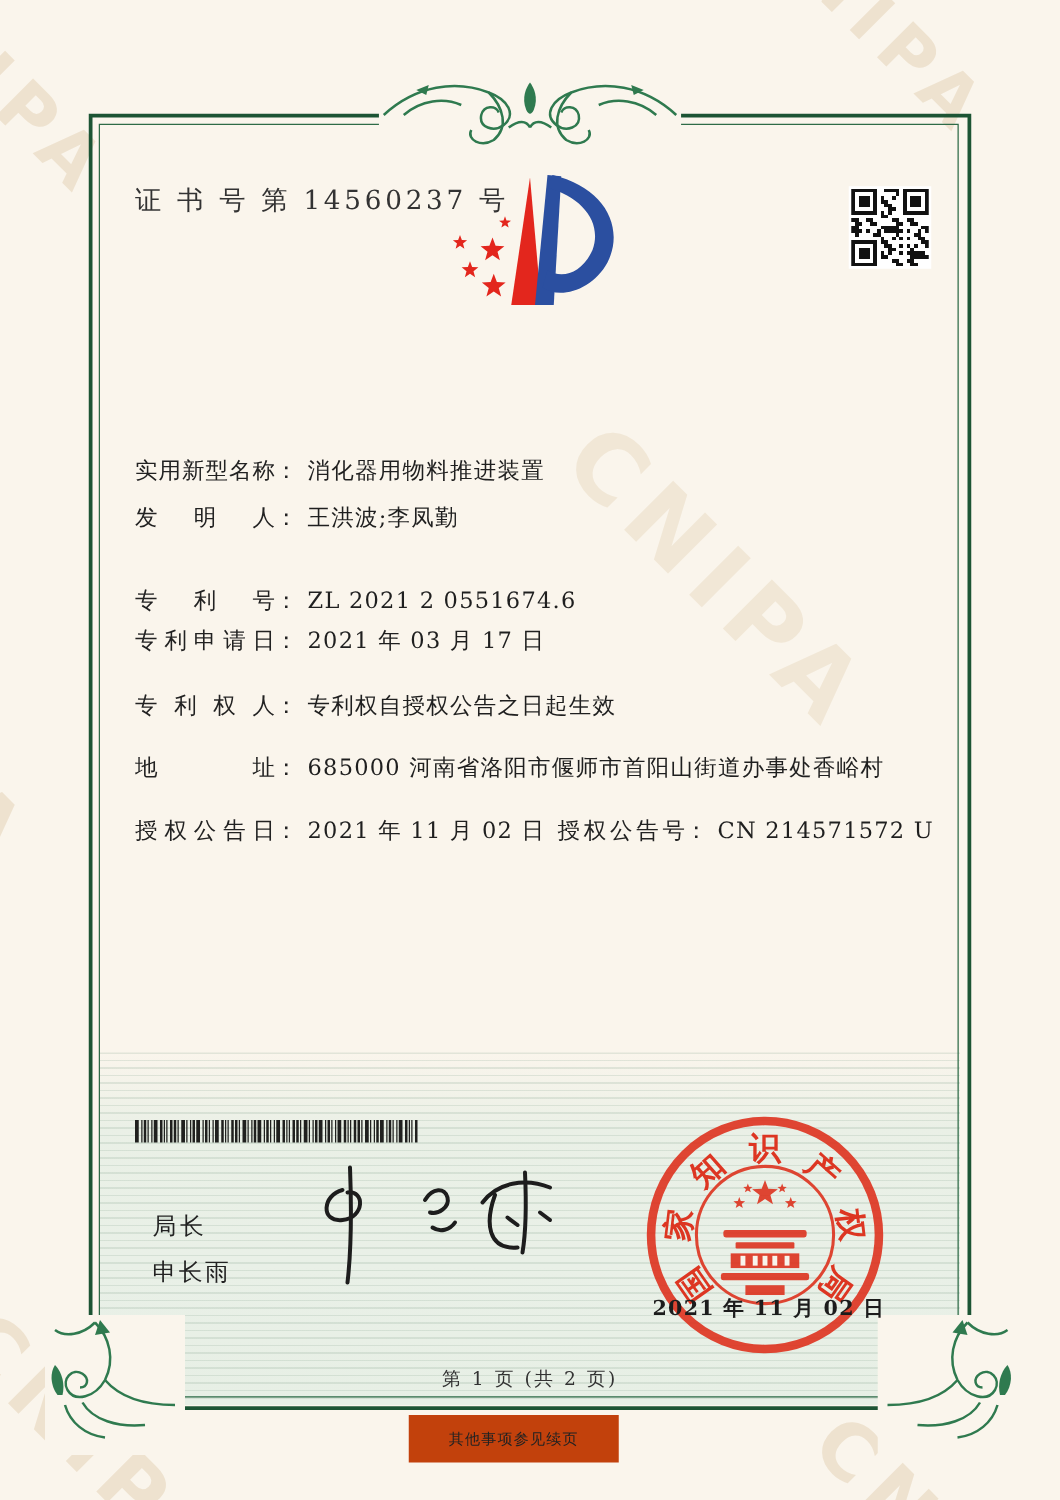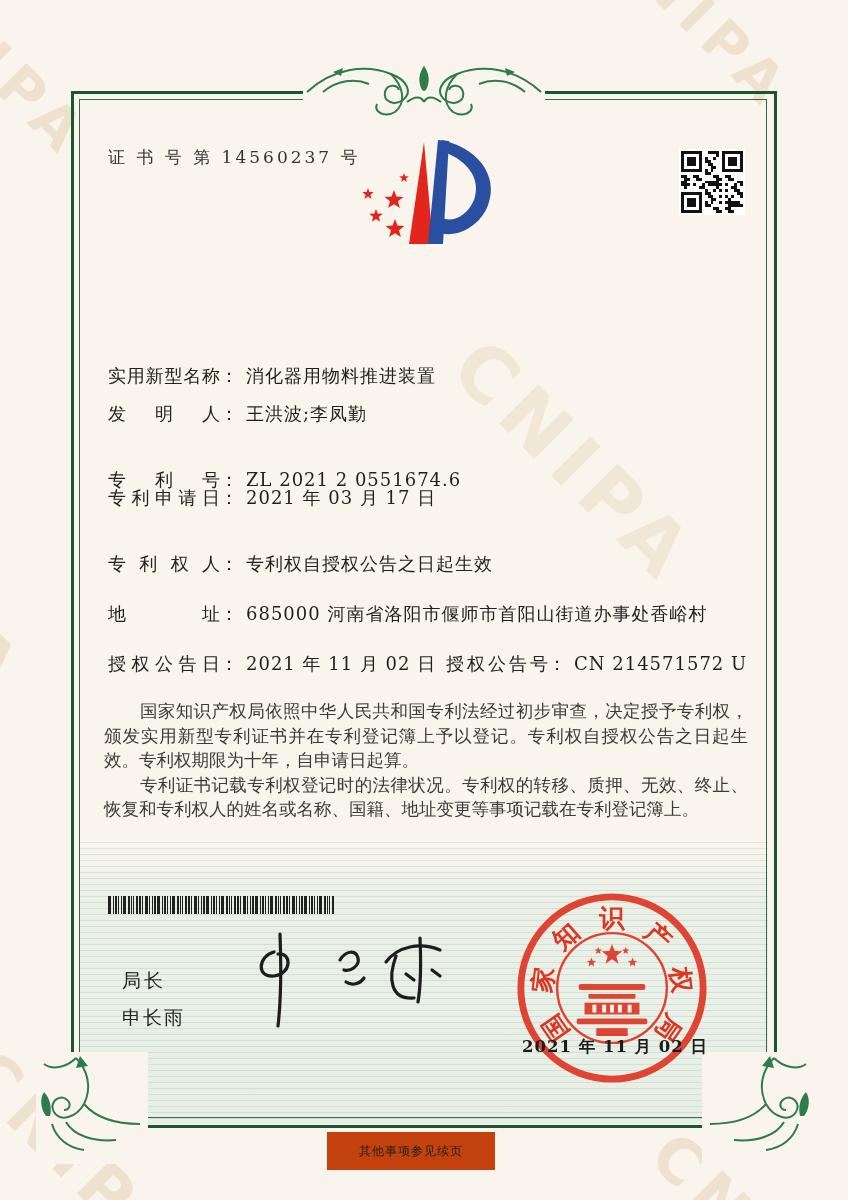--- a/index.html
+++ b/index.html
@@ -51,21 +51,21 @@
     position:absolute;left:79px;top:99px;width:686px;height:1017px;
     border:1px solid #2e6b47;z-index:2;
   }
   .ornament{position:absolute;z-index:3;}
   .orn-top{left:303px;top:58px;}
   .orn-bl{left:36px;top:1052px;}
   .orn-br{left:702px;top:1052px;transform:scaleX(-1);}
   
   .cert-no{
     position:absolute;left:108px;top:146px;z-index:4;
-    font-size:17px;letter-spacing:3px;color:#333;
+    font-size:21px;letter-spacing:3px;color:#333;
   }
   .logo{position:absolute;left:352px;top:132px;z-index:4;}
   .qr{position:absolute;left:679px;top:149px;z-index:4;background:#fff;padding:2px;}
   .title{
     position:absolute;left:0;width:848px;top:256px;z-index:4;
     text-align:center;font-size:40px;font-weight:bold;color:#151515;
     letter-spacing:9px;
   }
   
   .fields{position:absolute;left:108px;top:352px;width:640px;z-index:4;font-size:18px;}
@@ -313,41 +313,37 @@
   <div class="fields">
     <div class="frow" style="top:12px">
       <span class="flabel">实用新型名称</span><span class="colon">：</span><span class="fvalue">消化器用物料推进装置</span>
     </div>
     <div class="frow" style="top:50px">
       <span class="flabel">发明人</span><span class="colon">：</span><span class="fvalue">王洪波;李凤勤</span>
     </div>
     <div class="frow" style="top:116px">
       <span class="flabel">专利号</span><span class="colon">：</span><span class="fvalue">ZL 2021 2 0551674.6</span>
     </div>
-    <div class="frow" style="top:134px">
+    <div class="frow" style="top:148px">
       <span class="flabel">专利申请日</span><span class="colon">：</span><span class="fvalue">2021 年 03 月 17 日</span>
     </div>
     <div class="frow" style="top:200px">
       <span class="flabel">专利权人</span><span class="colon">：</span><span class="fvalue">专利权自授权公告之日起生效</span>
     </div>
     <div class="frow" style="top:250px">
       <span class="flabel">地址</span><span class="colon">：</span><span class="fvalue">685000 河南省洛阳市偃师市首阳山街道办事处香峪村</span>
     </div>
     <div class="frow" style="top:300px">
       <span class="flabel">授权公告日</span><span class="colon">：</span><span class="fvalue">2021 年 11 月 02 日</span>
       <span class="g2">
         <span class="flabel">授权公告号</span><span class="colon">：</span><span class="fvalue">CN 214571572 U</span>
       </span>
     </div>
   </div>
 
-  <div class="body-text">
-    <p>国家知识产权局依照中华人民共和国专利法经过初步审查，决定授予专利权，颁发实用新型专利证书并在专利登记簿上予以登记。专利权自授权公告之日起生效。专利权期限为十年，自申请日起算。</p>
-    <p>专利证书记载专利权登记时的法律状况。专利权的转移、质押、无效、终止、恢复和专利权人的姓名或名称、国籍、地址变更等事项记载在专利登记簿上。</p>
-  </div>
 
   <div class="barcode" id="barcode"><span class="bar" style="width: 3px; margin-right: 2px;"></span><span class="bar" style="width: 1px; margin-right: 1px;"></span><span class="bar" style="width: 2px; margin-right: 1px;"></span><span class="bar" style="width: 1px; margin-right: 2px;"></span><span class="bar" style="width: 1px; margin-right: 1px;"></span><span class="bar" style="width: 3px; margin-right: 2px;"></span><span class="bar" style="width: 2px; margin-right: 1px;"></span><span class="bar" style="width: 1px; margin-right: 1px;"></span><span class="bar" style="width: 1px; margin-right: 2px;"></span><span class="bar" style="width: 2px; margin-right: 1px;"></span><span class="bar" style="width: 2px; margin-right: 1px;"></span><span class="bar" style="width: 1px; margin-right: 2px;"></span><span class="bar" style="width: 3px; margin-right: 1px;"></span><span class="bar" style="width: 1px; margin-right: 2px;"></span><span class="bar" style="width: 1px; margin-right: 1px;"></span><span class="bar" style="width: 2px; margin-right: 1px;"></span><span class="bar" style="width: 3px; margin-right: 2px;"></span><span class="bar" style="width: 1px; margin-right: 1px;"></span><span class="bar" style="width: 2px; margin-right: 1px;"></span><span class="bar" style="width: 1px; margin-right: 2px;"></span><span class="bar" style="width: 1px; margin-right: 1px;"></span><span class="bar" style="width: 3px; margin-right: 2px;"></span><span class="bar" style="width: 2px; margin-right: 1px;"></span><span class="bar" style="width: 1px; margin-right: 1px;"></span><span class="bar" style="width: 1px; margin-right: 2px;"></span><span class="bar" style="width: 2px; margin-right: 1px;"></span><span class="bar" style="width: 2px; margin-right: 1px;"></span><span class="bar" style="width: 1px; margin-right: 2px;"></span><span class="bar" style="width: 3px; margin-right: 1px;"></span><span class="bar" style="width: 1px; margin-right: 2px;"></span><span class="bar" style="width: 1px; margin-right: 1px;"></span><span class="bar" style="width: 2px; margin-right: 1px;"></span><span class="bar" style="width: 3px; margin-right: 2px;"></span><span class="bar" style="width: 1px; margin-right: 1px;"></span><span class="bar" style="width: 2px; margin-right: 1px;"></span><span class="bar" style="width: 1px; margin-right: 2px;"></span><span class="bar" style="width: 1px; margin-right: 1px;"></span><span class="bar" style="width: 3px; margin-right: 2px;"></span><span class="bar" style="width: 2px; margin-right: 1px;"></span><span class="bar" style="width: 1px; margin-right: 1px;"></span><span class="bar" style="width: 1px; margin-right: 2px;"></span><span class="bar" style="width: 2px; margin-right: 1px;"></span><span class="bar" style="width: 2px; margin-right: 1px;"></span><span class="bar" style="width: 1px; margin-right: 2px;"></span><span class="bar" style="width: 3px; margin-right: 1px;"></span><span class="bar" style="width: 1px; margin-right: 2px;"></span><span class="bar" style="width: 1px; margin-right: 1px;"></span><span class="bar" style="width: 2px; margin-right: 1px;"></span><span class="bar" style="width: 3px; margin-right: 2px;"></span><span class="bar" style="width: 1px; margin-right: 1px;"></span><span class="bar" style="width: 2px; margin-right: 1px;"></span><span class="bar" style="width: 1px; margin-right: 2px;"></span><span class="bar" style="width: 1px; margin-right: 1px;"></span><span class="bar" style="width: 3px; margin-right: 2px;"></span><span class="bar" style="width: 2px; margin-right: 1px;"></span><span class="bar" style="width: 1px; margin-right: 1px;"></span><span class="bar" style="width: 1px; margin-right: 2px;"></span><span class="bar" style="width: 2px; margin-right: 1px;"></span><span class="bar" style="width: 2px; margin-right: 1px;"></span><span class="bar" style="width: 1px; margin-right: 2px;"></span><span class="bar" style="width: 3px; margin-right: 1px;"></span><span class="bar" style="width: 1px; margin-right: 2px;"></span><span class="bar" style="width: 1px; margin-right: 1px;"></span><span class="bar" style="width: 2px; margin-right: 1px;"></span><span class="bar" style="width: 3px; margin-right: 2px;"></span><span class="bar" style="width: 1px; margin-right: 1px;"></span><span class="bar" style="width: 2px; margin-right: 1px;"></span><span class="bar" style="width: 1px; margin-right: 2px;"></span><span class="bar" style="width: 1px; margin-right: 1px;"></span><span class="bar" style="width: 3px; margin-right: 2px;"></span><span class="bar" style="width: 2px; margin-right: 1px;"></span><span class="bar" style="width: 1px; margin-right: 1px;"></span><span class="bar" style="width: 1px; margin-right: 2px;"></span><span class="bar" style="width: 2px; margin-right: 1px;"></span></div>
 
   <div class="signer-title">局长</div>
   <div class="signer-name">申长雨</div>
 
   <svg class="signature" width="210" height="105" viewBox="0 0 210 105">
     <g stroke="#1d1d1d" stroke-width="3.2" fill="none" stroke-linecap="round">
       <path d="M26,22 C10,26 8,48 26,46 C44,44 44,22 30,24"></path>
       <path d="M32,4 C33,30 33,70 30,96"></path>
@@ -390,15 +386,16 @@
     <g fill="#faf5ec">
       <rect x="80" y="117" width="4" height="8"></rect>
         <rect x="90" y="117" width="4" height="8"></rect>
       <rect x="98" y="117" width="4" height="8"></rect>
         <rect x="106" y="117" width="4" height="8"></rect>
       <rect x="116" y="117" width="4" height="8"></rect>
     </g>
   </svg>
   <div class="seal-date">2021 年 11 月 02 日</div>
 
+  <div class="page-no">第 1 页 (共 2 页)</div>
   <div class="note-box">其他事项参见续页</div>
 
 </div>
 
 </body></html>

